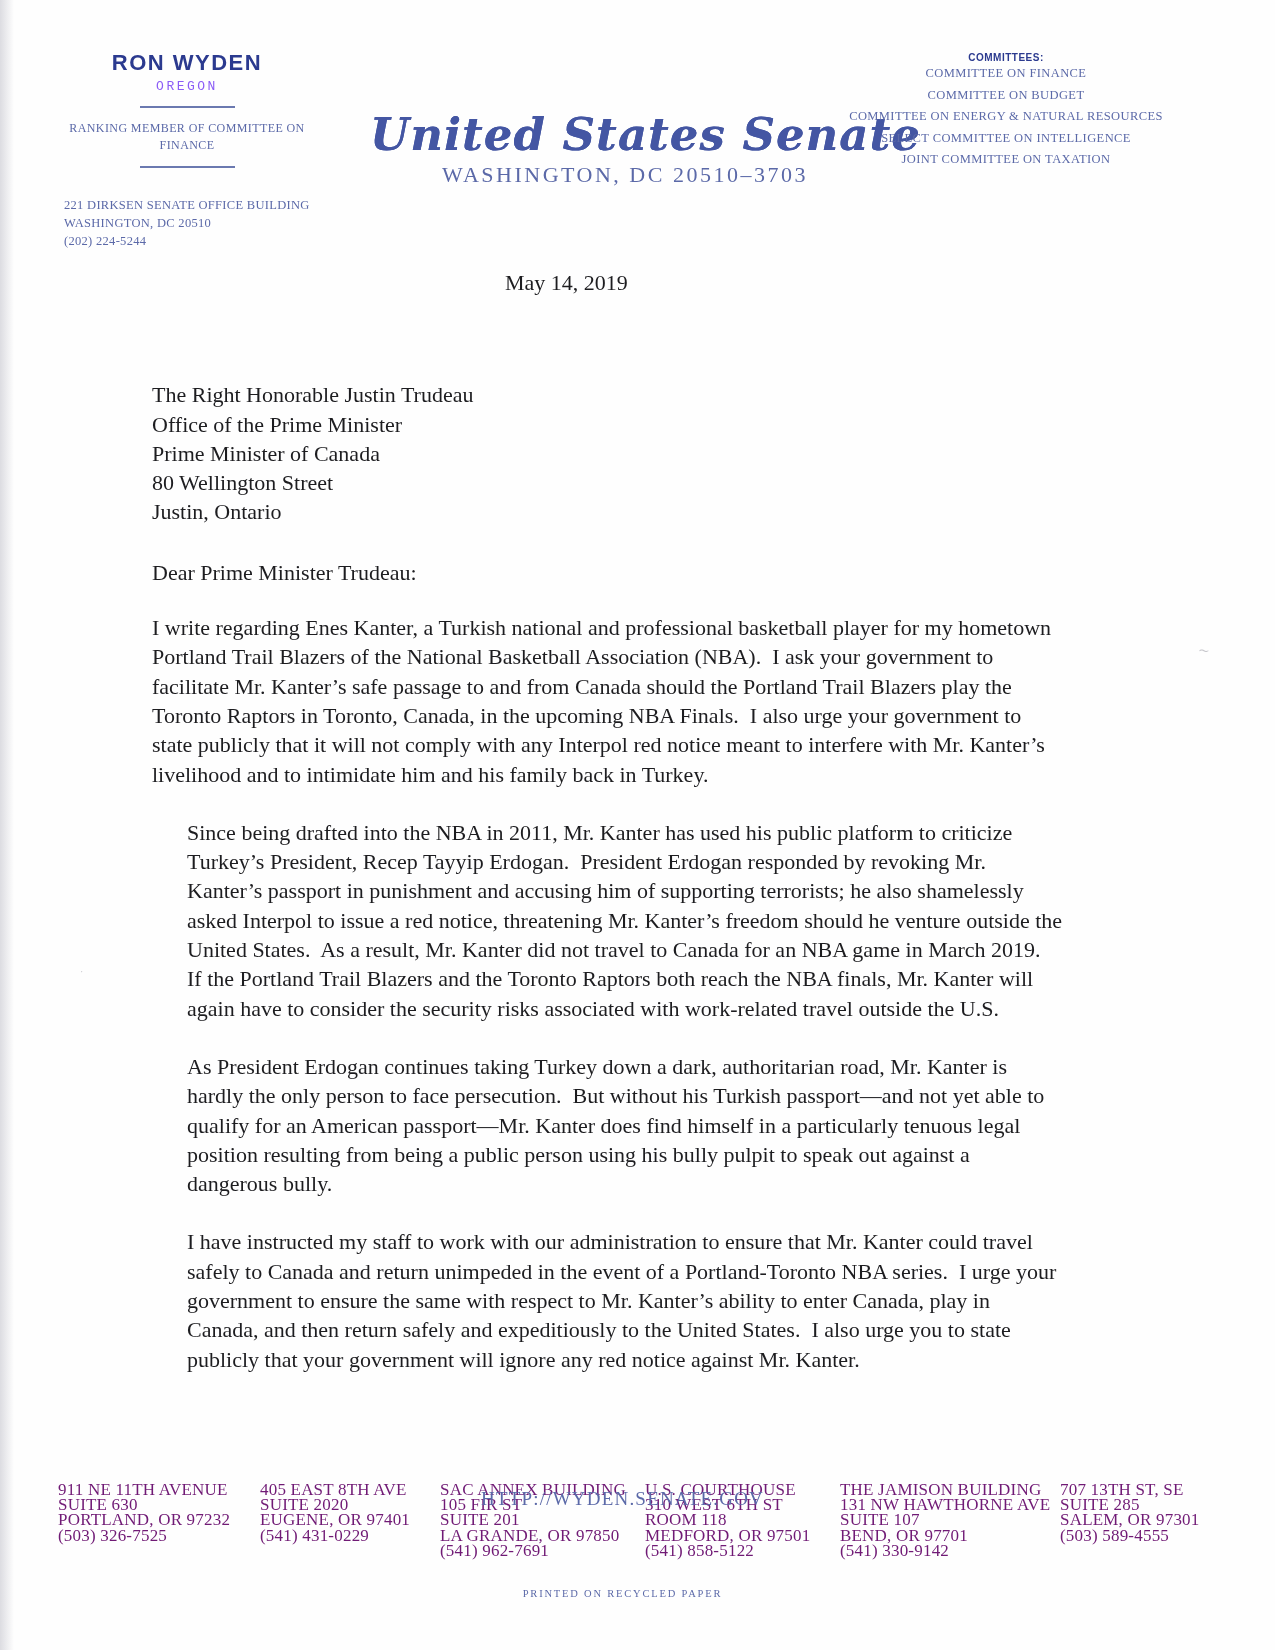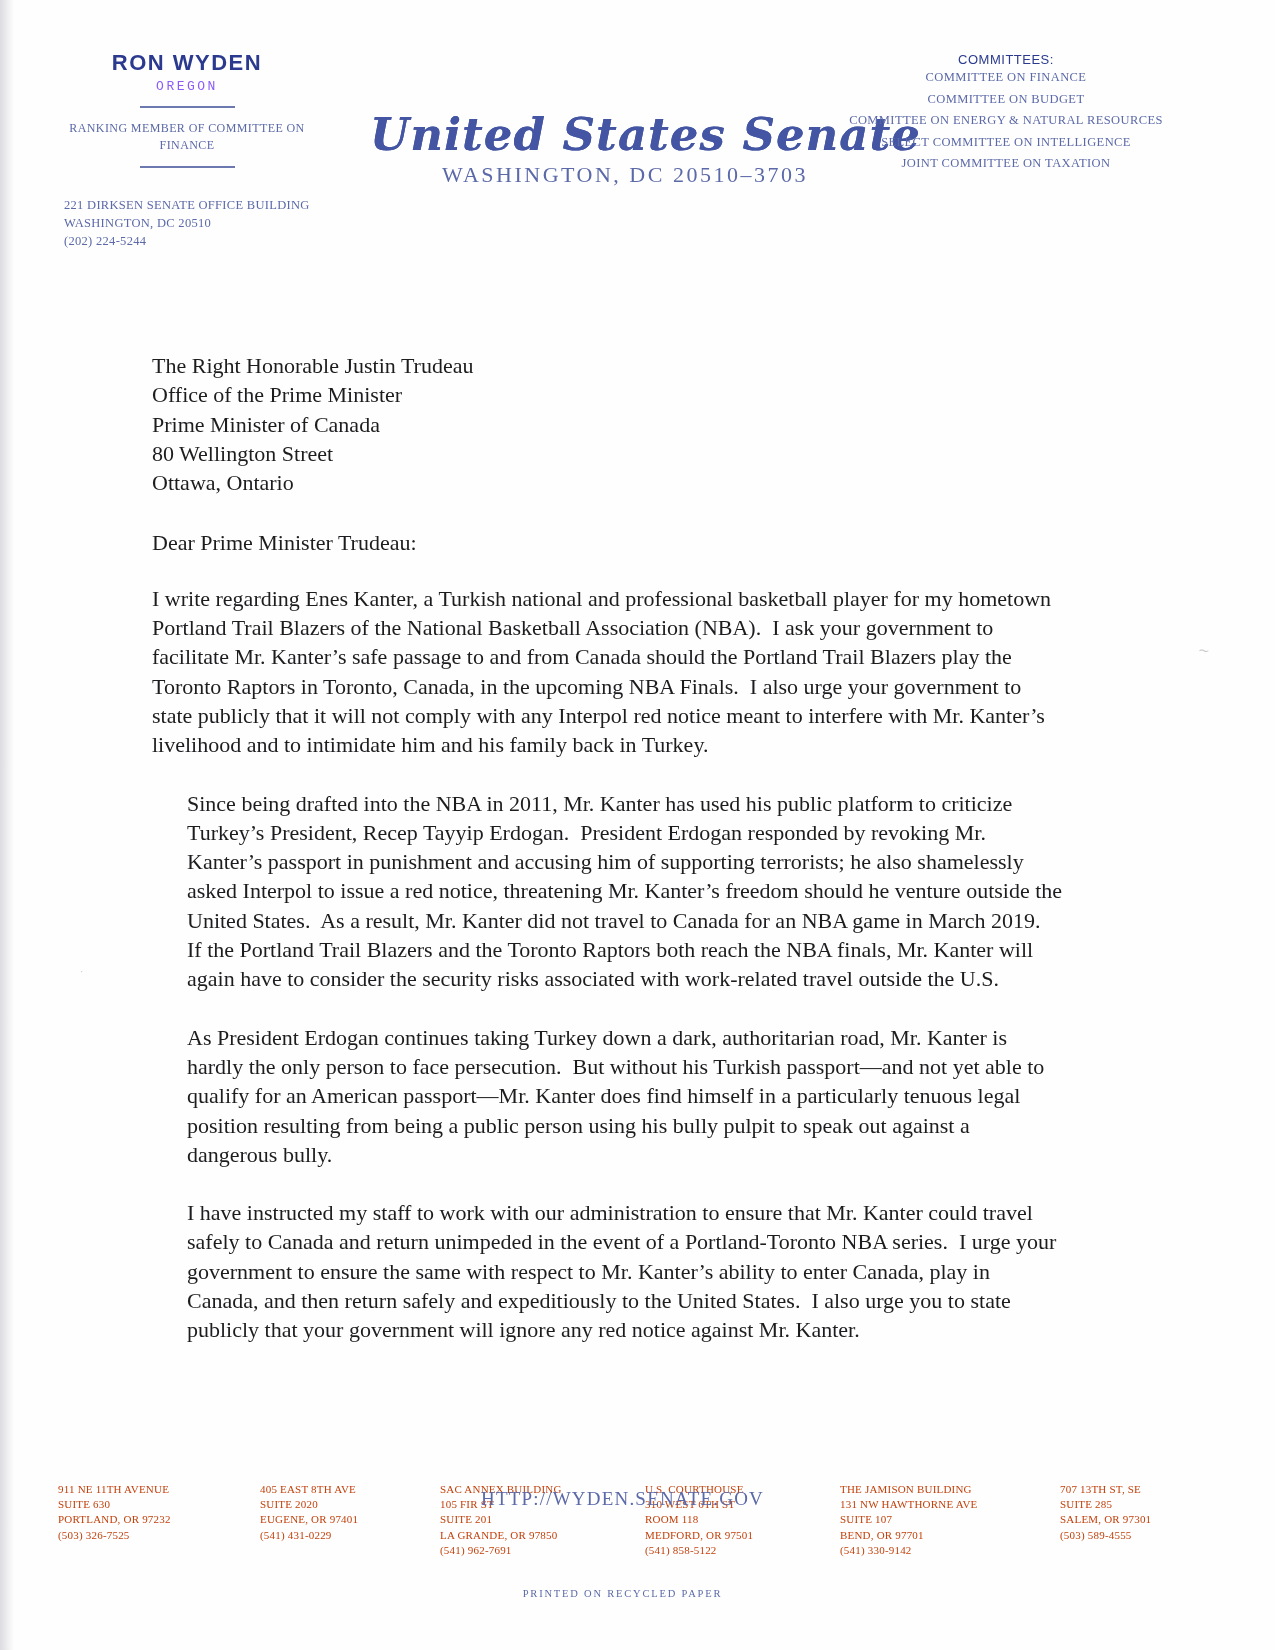--- a/index.html
+++ b/index.html
@@ -58,43 +58,43 @@
   }
   .senate-location {
     margin-top: 1px;
     font-size: 22px; letter-spacing: 2.5px; color: #5b69a8;
   }
   .committees-block {
     position: absolute; left: 760px; top: 52px; width: 492px; text-align: center;
   }
   .committees-heading {
     font-family: "Liberation Sans", sans-serif;
-    font-weight: 400; font-size: 13px; letter-spacing: 0.5px; color: #2b3a8f;
+    font-weight: 700; font-size: 10px; letter-spacing: 0.5px; color: #2b3a8f;
   }
   .committee-item {
     font-size: 12.5px; letter-spacing: 0.4px; line-height: 21.5px; color: #5b69a8;
   }
   .committees-block .committee-item:first-of-type { margin-top: 6px; }
 
   
   .letter-body {
     position: absolute; left: 152px; top: 268px; width: 912px;
     font-size: 22px; line-height: 29.3px; color: #1d1d20;
   }
   .letter-date { margin-left: 353px; }
   .recipient { margin-top: 83px; }
   .salutation { margin-top: 31px; }
   .para { margin: 26px 0 0 0; white-space: pre-wrap; }
   .para + .para { margin-top: 29px; margin-left: 35px; }
 
   
   .office {
     position: absolute; top: 1482px;
-    font-size: 11px; letter-spacing: 0.2px; line-height: 15.2px;
-    color: #c2410c;
+    font-size: 17px; letter-spacing: 0.2px; line-height: 15.2px;
+    color: #701a75;
   }
   .office.c1 { left: 58px; }
   .office.c2 { left: 260px; }
   .office.c3 { left: 440px; }
   .office.c4 { left: 645px; }
   .office.c5 { left: 840px; }
   .office.c6 { left: 1060px; }
   .website {
     position: absolute; left: 0; width: 1245px; top: 1488px; text-align: center;
     font-size: 19px; letter-spacing: 1.2px; color: #5b69a8;
@@ -140,27 +140,28 @@
       <div class="committee-item">COMMITTEE ON FINANCE</div>
       <div class="committee-item">COMMITTEE ON BUDGET</div>
       <div class="committee-item">COMMITTEE ON ENERGY &amp; NATURAL RESOURCES</div>
       <div class="committee-item">SELECT COMMITTEE ON INTELLIGENCE</div>
       <div class="committee-item">JOINT COMMITTEE ON TAXATION</div>
     </div>
 
   </div>
 
   <div class="letter-body">
+    <div class="letter-date">May 14, 2019</div>
 
     <div class="recipient">
       <div>The Right Honorable Justin Trudeau</div>
       <div>Office of the Prime Minister</div>
       <div>Prime Minister of Canada</div>
       <div>80 Wellington Street</div>
-      <div>Ottawa, Ontario</div>
+      <div>Justin, Ontario</div>
     </div>
 
     <div class="salutation">Dear Prime Minister Trudeau:</div>
 
     <p class="para">I write regarding Enes Kanter, a Turkish national and professional basketball player for my hometown Portland Trail Blazers of the National Basketball Association (NBA).  I ask your government to facilitate Mr. Kanter’s safe passage to and from Canada should the Portland Trail Blazers play the Toronto Raptors in Toronto, Canada, in the upcoming NBA Finals.  I also urge your government to state publicly that it will not comply with any Interpol red notice meant to interfere with Mr. Kanter’s livelihood and to intimidate him and his family back in Turkey.</p>
     <p class="para">Since being drafted into the NBA in 2011, Mr. Kanter has used his public platform to criticize Turkey’s President, Recep Tayyip Erdogan.  President Erdogan responded by revoking Mr. Kanter’s passport in punishment and accusing him of supporting terrorists; he also shamelessly asked Interpol to issue a red notice, threatening Mr. Kanter’s freedom should he venture outside the United States.  As a result, Mr. Kanter did not travel to Canada for an NBA game in March 2019.  If the Portland Trail Blazers and the Toronto Raptors both reach the NBA finals, Mr. Kanter will again have to consider the security risks associated with work-related travel outside the U.S.</p>
     <p class="para">As President Erdogan continues taking Turkey down a dark, authoritarian road, Mr. Kanter is hardly the only person to face persecution.  But without his Turkish passport—and not yet able to qualify for an American passport—Mr. Kanter does find himself in a particularly tenuous legal position resulting from being a public person using his bully pulpit to speak out against a dangerous bully.</p>
     <p class="para">I have instructed my staff to work with our administration to ensure that Mr. Kanter could travel safely to Canada and return unimpeded in the event of a Portland-Toronto NBA series.  I urge your government to ensure the same with respect to Mr. Kanter’s ability to enter Canada, play in Canada, and then return safely and expeditiously to the United States.  I also urge you to state publicly that your government will ignore any red notice against Mr. Kanter.</p>
   </div>
 

